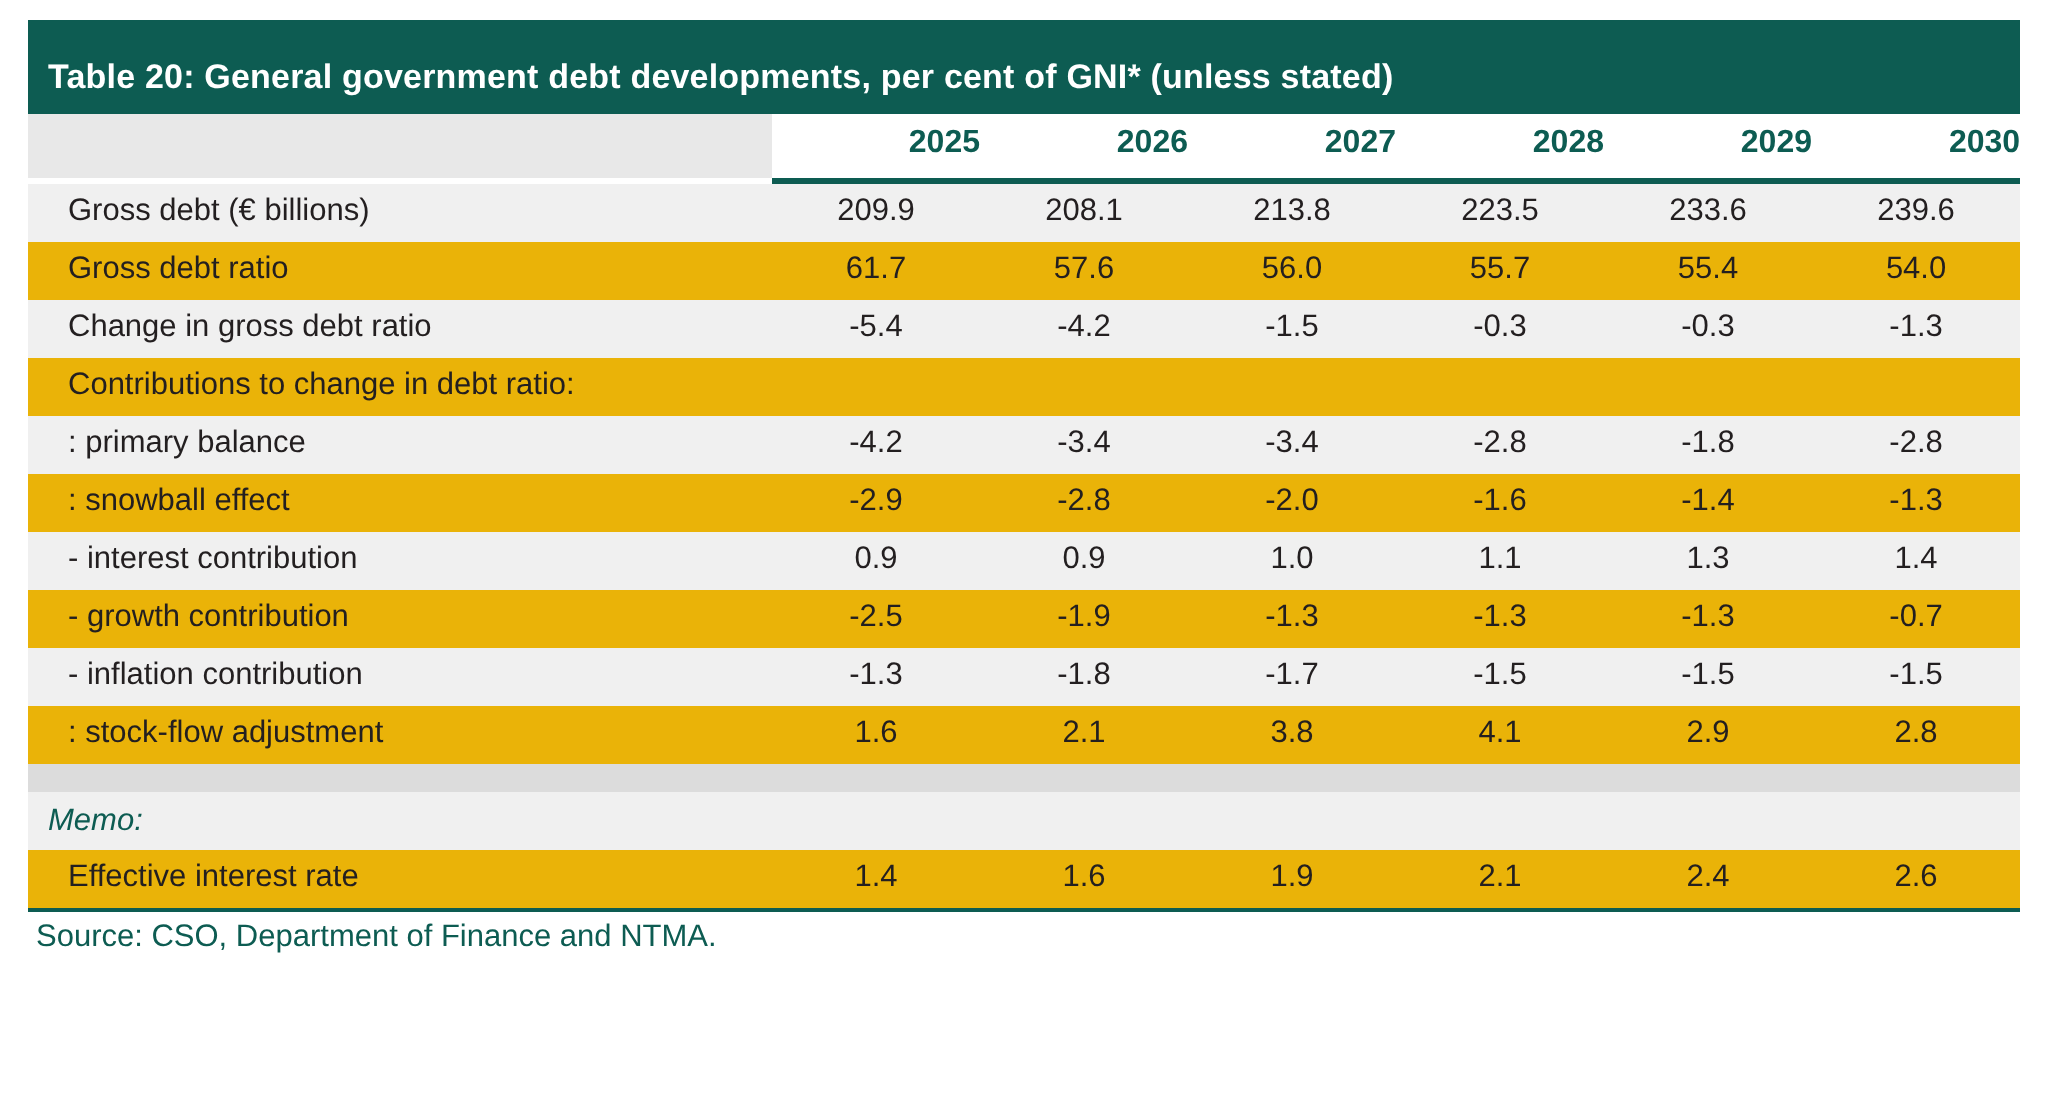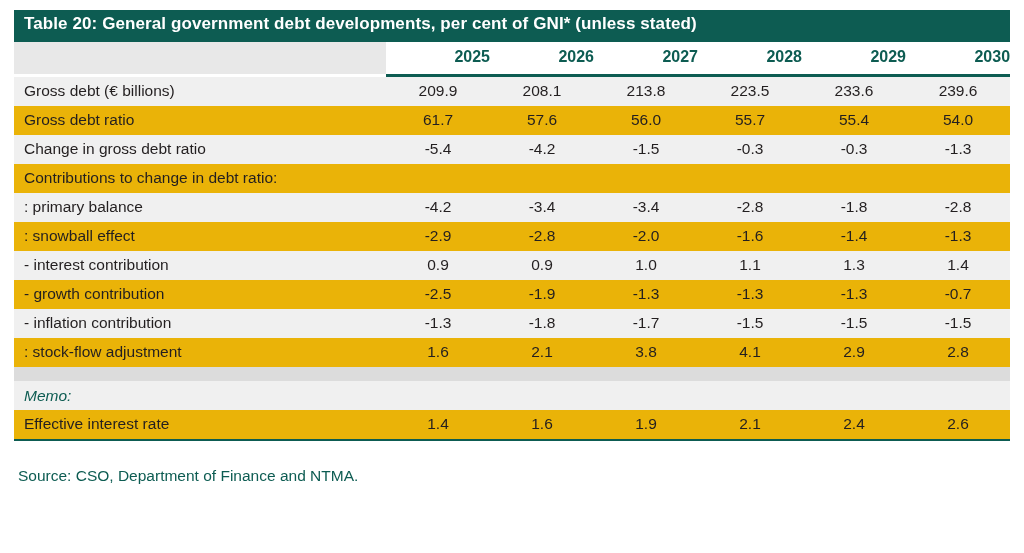--- a/index.html
+++ b/index.html
@@ -23,21 +23,21 @@
     border-collapse: collapse;
     width: 996px;
     table-layout: fixed;
   }
   
   .title-row td {
     background: #0d5c52;
     color: #ffffff;
     font-size: 17px;
     font-weight: bold;
-    padding: 4px 10px 8px 10px;
+    padding: 19px 10px 8px 10px;
     letter-spacing: 0.1px;
   }
   
   .head-row td {
     color: #0d5c52;
     font-size: 16px;
     font-weight: bold;
     text-align: right;
     padding: 6px 0 8px 0;
     background: #ffffff;
@@ -53,21 +53,21 @@
   }
   
   tr.data td {
     font-size: 15.5px;
     color: #231f20;
     padding: 5px 0 6px 0;
     text-align: center;
   }
   tr.data td.label-col {
     text-align: left;
-    padding-left: 10px;
+    padding-left: 20px;
   }
   tr.shade td { background: #eab308; }
   tr.plain td { background: #f0f0f0; }
   td.label-col.indent1 { padding-left: 22px; }
   td.label-col.indent2 { padding-left: 52px; }
   tr.spacer td {
     height: 14px;
     padding: 0;
     background: #dcdcdc;
   }
@@ -82,21 +82,21 @@
   tr.memo td.yr { background: #f0f0f0; }
   
   .source-sep {
     margin-top: 0;
     border-top: 2px solid #0d5c52;
     width: 996px;
   }
   .source-text {
     color: #0d5c52;
     font-size: 15.5px;
-    padding: 26px 0 0 4px;
+    padding: 4px 0 0 4px;
   }
   .col-label { width: 372px; }
   .col-year { width: 104px; }
 </style>
 </head>
 <body>
 
 <div class="table-wrap">
   <table class="fin">
     <colgroup>

